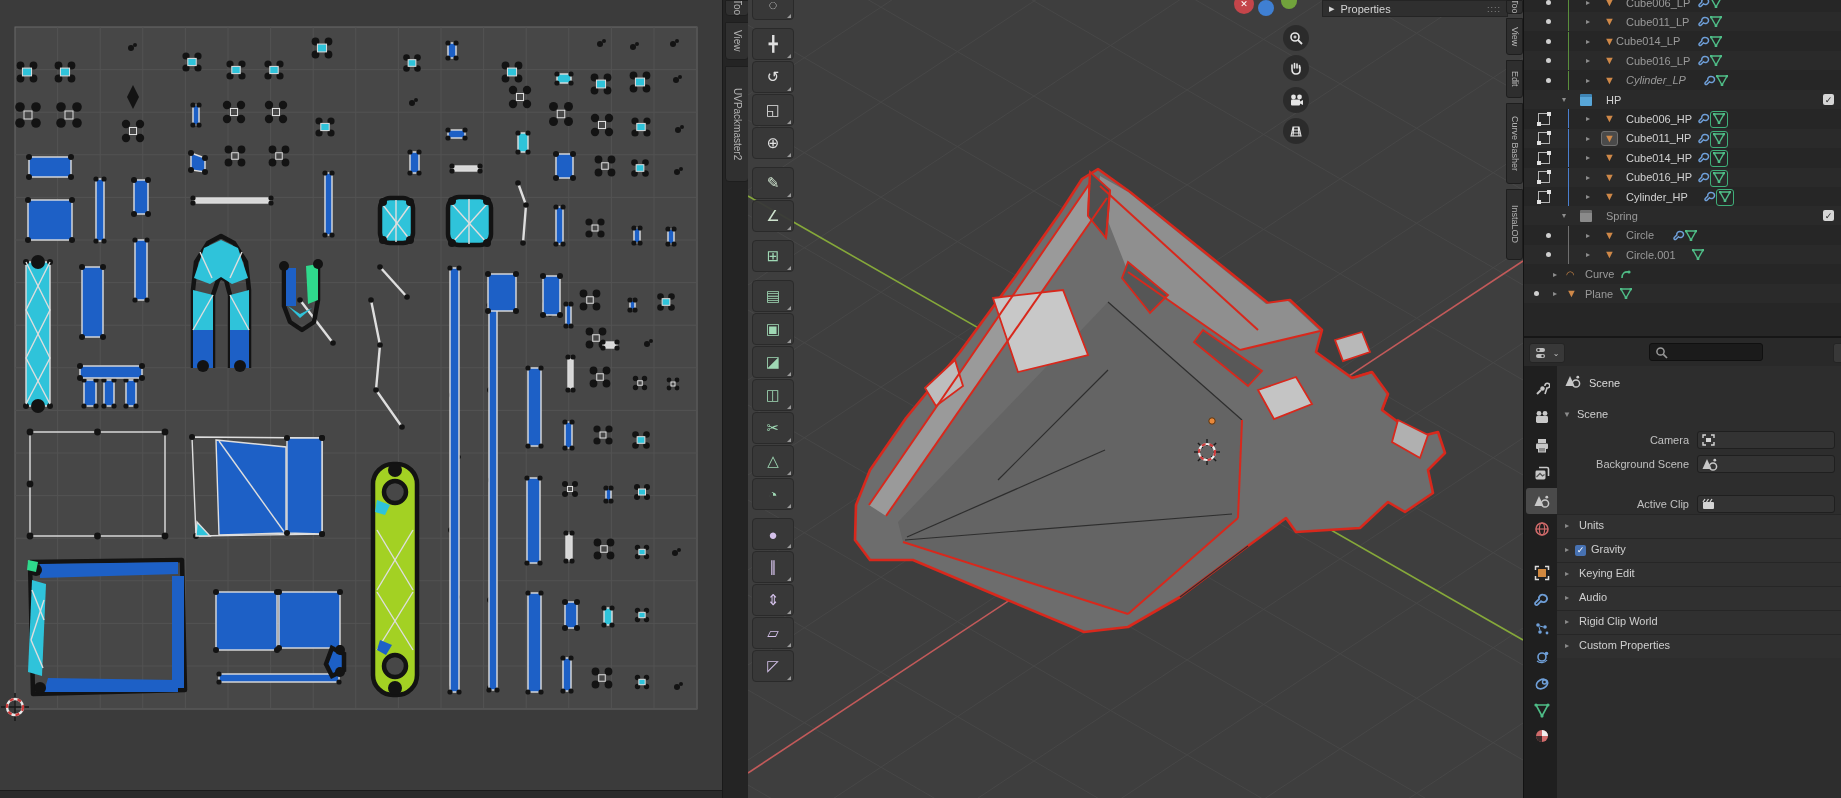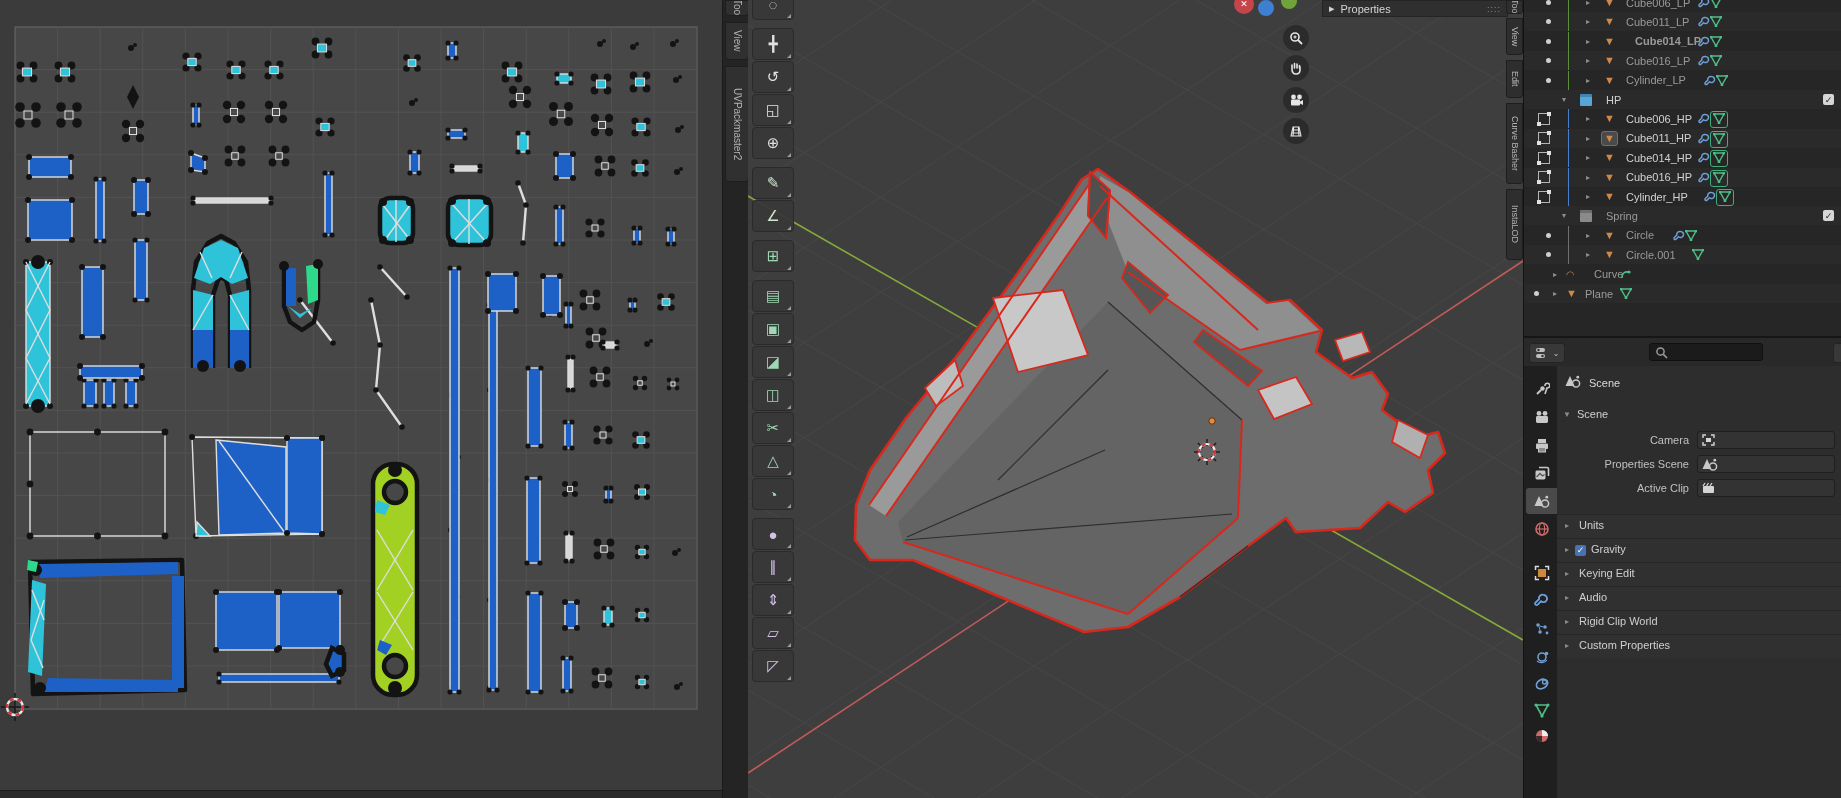--- a/index.html
+++ b/index.html
@@ -882,21 +882,21 @@
               <circle cx="1" cy="1" r="1.4" fill="#4fbd87"></circle>
               <circle cx="11" cy="1" r="1.4" fill="#4fbd87"></circle>
               <circle cx="6" cy="10" r="1.4" fill="#4fbd87"></circle>
             </svg></span>
         </div>
         <div class="orow" style="top: 31.8px;">
           <span class="odot" style="left:22px;"></span>
           <span class="vline" style="left:44px;background:#5a8f3c;"></span>
           <span class="oarrow" style="left:62px;">▸</span>
           <span class="mesh-ico " style="left:80px;">▼</span>
-          <span class="oname dim" style="position:absolute;left:107px;font-weight:bold;">Cube014_LP</span>
+          <span class="oname dim" style="position:absolute;left:88px;">Cube014_LP</span>
           <span class="inline-ico" style="position:absolute;left:168px;top:4px;"><svg width="12" height="12">
               <path d="M7.5,1.5 a3,3 0 1,1 -2,5.2 L3,9.2 a1.2,1.2 0 1,1 -1.7,-1.7 L3.8,5 a3,3 0 0,1 3.7,-3.5 Z" fill="none" stroke="#6f9fd8" stroke-width="1.5"></path>
             </svg></span>
           <span style="position:absolute;left:186px;top:4px;"><svg width="12" height="11">
               <polygon points="1,1 11,1 6,10" fill="none" stroke="#4fbd87" stroke-width="1.4"></polygon>
               <circle cx="1" cy="1" r="1.4" fill="#4fbd87"></circle>
               <circle cx="11" cy="1" r="1.4" fill="#4fbd87"></circle>
               <circle cx="6" cy="10" r="1.4" fill="#4fbd87"></circle>
             </svg></span>
         </div>
@@ -914,21 +914,21 @@
               <circle cx="1" cy="1" r="1.4" fill="#4fbd87"></circle>
               <circle cx="11" cy="1" r="1.4" fill="#4fbd87"></circle>
               <circle cx="6" cy="10" r="1.4" fill="#4fbd87"></circle>
             </svg></span>
         </div>
         <div class="orow" style="top: 70.6px;">
           <span class="odot" style="left:22px;"></span>
           <span class="vline" style="left:44px;background:#5a8f3c;"></span>
           <span class="oarrow" style="left:62px;">▸</span>
           <span class="mesh-ico " style="left:80px;">▼</span>
-          <span class="oname dim" style="position:absolute;left:98px;">Cylinder_LP</span>
+          <span class="oname dim" style="position:absolute;left:98px;font-style:italic;">Cylinder_LP</span>
           <span class="inline-ico" style="position:absolute;left:174.2px;top:4px;"><svg width="12" height="12">
               <path d="M7.5,1.5 a3,3 0 1,1 -2,5.2 L3,9.2 a1.2,1.2 0 1,1 -1.7,-1.7 L3.8,5 a3,3 0 0,1 3.7,-3.5 Z" fill="none" stroke="#6f9fd8" stroke-width="1.5"></path>
             </svg></span>
           <span style="position:absolute;left:192.2px;top:4px;"><svg width="12" height="11">
               <polygon points="1,1 11,1 6,10" fill="none" stroke="#4fbd87" stroke-width="1.4"></polygon>
               <circle cx="1" cy="1" r="1.4" fill="#4fbd87"></circle>
               <circle cx="11" cy="1" r="1.4" fill="#4fbd87"></circle>
               <circle cx="6" cy="10" r="1.4" fill="#4fbd87"></circle>
             </svg></span>
         </div>
@@ -1049,21 +1049,21 @@
           <span style="position:absolute;left:168px;top:4px;"><svg width="12" height="11">
               <polygon points="1,1 11,1 6,10" fill="none" stroke="#4fbd87" stroke-width="1.4"></polygon>
               <circle cx="1" cy="1" r="1.4" fill="#4fbd87"></circle>
               <circle cx="11" cy="1" r="1.4" fill="#4fbd87"></circle>
               <circle cx="6" cy="10" r="1.4" fill="#4fbd87"></circle>
             </svg></span>
         </div>
         <div class="orow" style="top: 264.6px;">
           <span class="oarrow" style="left:29px;">▸</span>
           <span style="position:absolute;left:42px;color:#cf8848;font-size:10px;">◠</span>
-          <span class="oname dim" style="position:absolute;left:66px;">Curve</span>
+          <span class="oname dim" style="position:absolute;left:57px;">Curve</span>
           <span style="position:absolute;left:96px;top:4px;"><svg width="12" height="11">
               <path d="M2,9 Q2,2 9,3" fill="none" stroke="#4fbd87" stroke-width="1.6"></path>
               <circle cx="9" cy="3" r="1.6" fill="#4fbd87"></circle>
             </svg></span>
         </div>
         <div class="orow alt" style="top: 284px;">
           <span class="odot" style="left:10px;"></span>
           <span class="oarrow" style="left:29px;">▸</span>
           <span class="mesh-ico " style="left:42px;">▼</span>
           <span class="oname dim" style="position:absolute;left:57px;">Plane</span>
@@ -1204,30 +1204,30 @@
             <div class="prow" style="top: 64px;">
               <span class="plabel" style="right:auto;left:0;width:132px;text-align:right;">Camera</span>
       <span class="pfield">
                 <svg width="13" height="12">
                   <path d="M1,4 V1 H4 M9,1 H12 V4 M12,8 V11 H9 M4,11 H1 V8" fill="none" stroke="#d5d5d5" stroke-width="1.4"></path>
                   <rect x="4" y="4" width="5" height="4" fill="#d5d5d5"></rect>
                 </svg>
               </span>
             </div>
             <div class="prow" style="top: 88px;">
-              <span class="plabel" style="right:auto;left:0;width:132px;text-align:right;">Properties Scene</span>
+              <span class="plabel" style="right:auto;left:0;width:132px;text-align:right;">Background Scene</span>
       <span class="pfield">
                 <svg width="16" height="15">
                   <polygon points="5,2 9.5,12 0.5,12" fill="#c8c8c8"></polygon>
                   <circle cx="11" cy="9.5" r="3.6" fill="none" stroke="#c8c8c8" stroke-width="1.5"></circle>
                   <circle cx="12.8" cy="3.2" r="1.4" fill="#c8c8c8"></circle>
                 </svg>
               </span>
             </div>
-            <div class="prow" style="top: 112px;">
+            <div class="prow" style="top: 128px;">
               <span class="plabel" style="right:auto;left:0;width:132px;text-align:right;">Active Clip</span>
       <span class="pfield">
                 <svg width="13" height="12">
                   <rect x="1" y="4" width="11" height="7" rx="1" fill="#d5d5d5"></rect>
                   <path d="M1,4 L3,1 M4.5,4 L6.5,1 M8,4 L10,1" stroke="#d5d5d5" stroke-width="1.3"></path>
                 </svg>
               </span>
             </div>
           </div>
         <div id="collapsed-panels">

